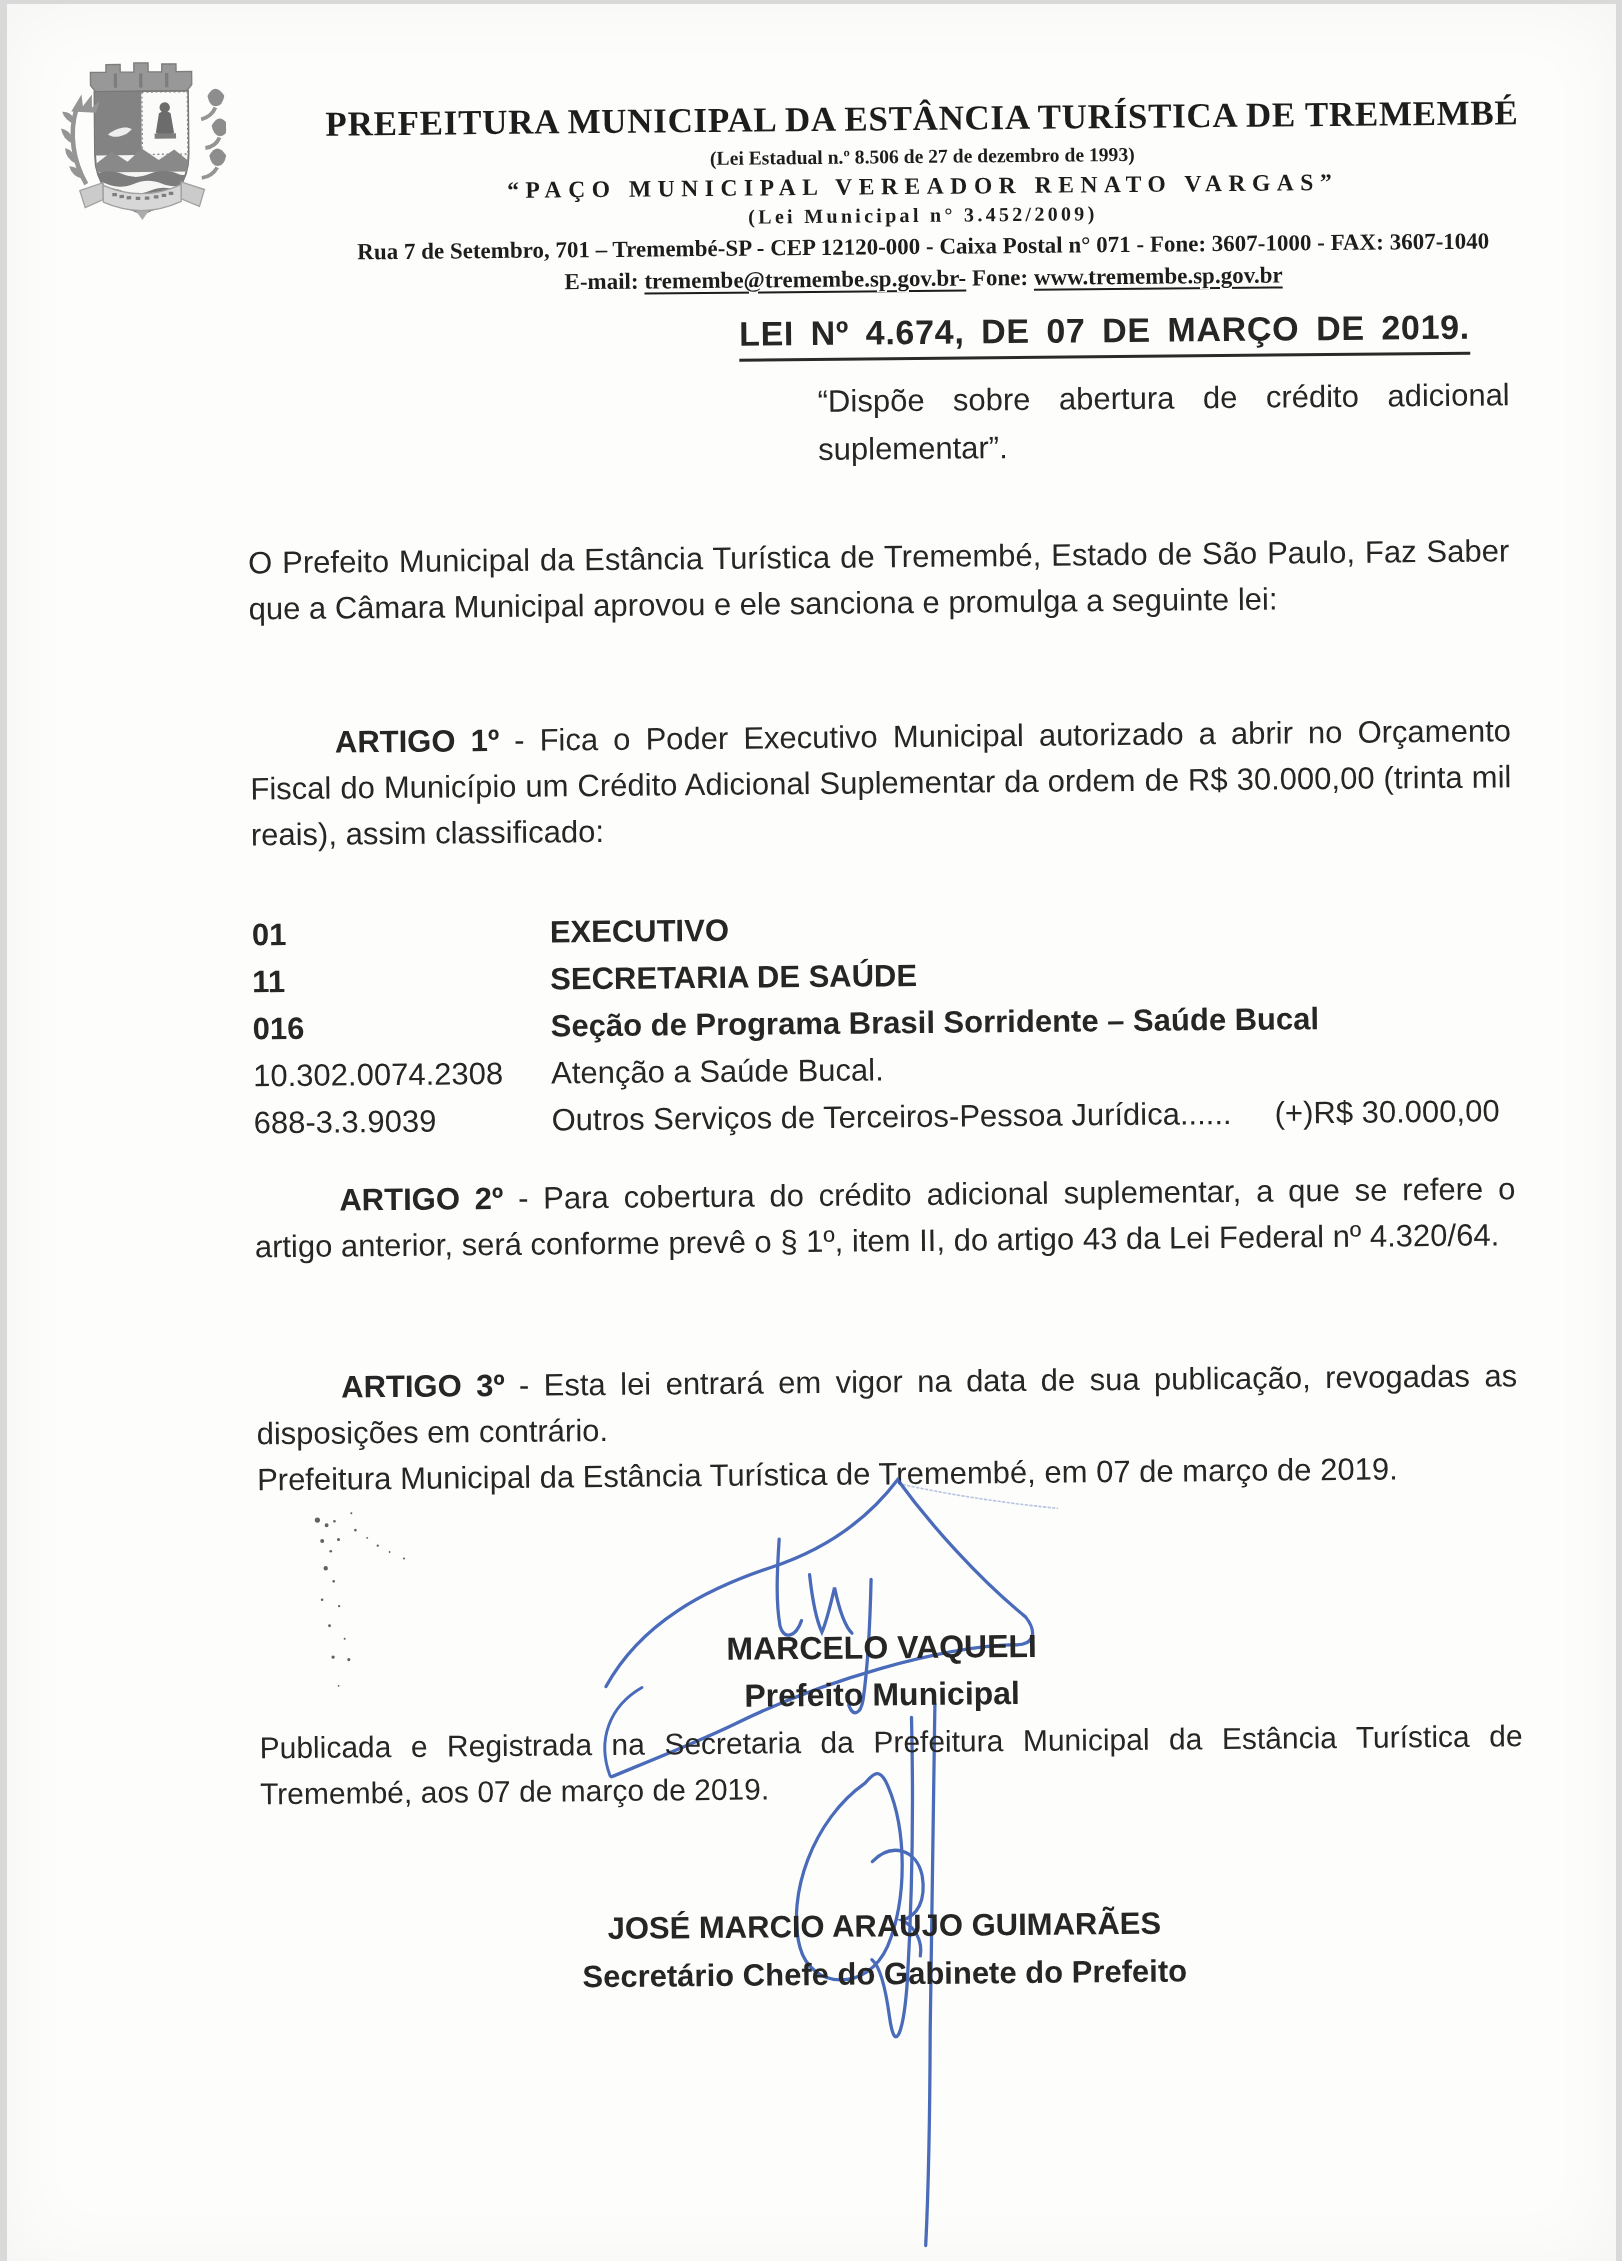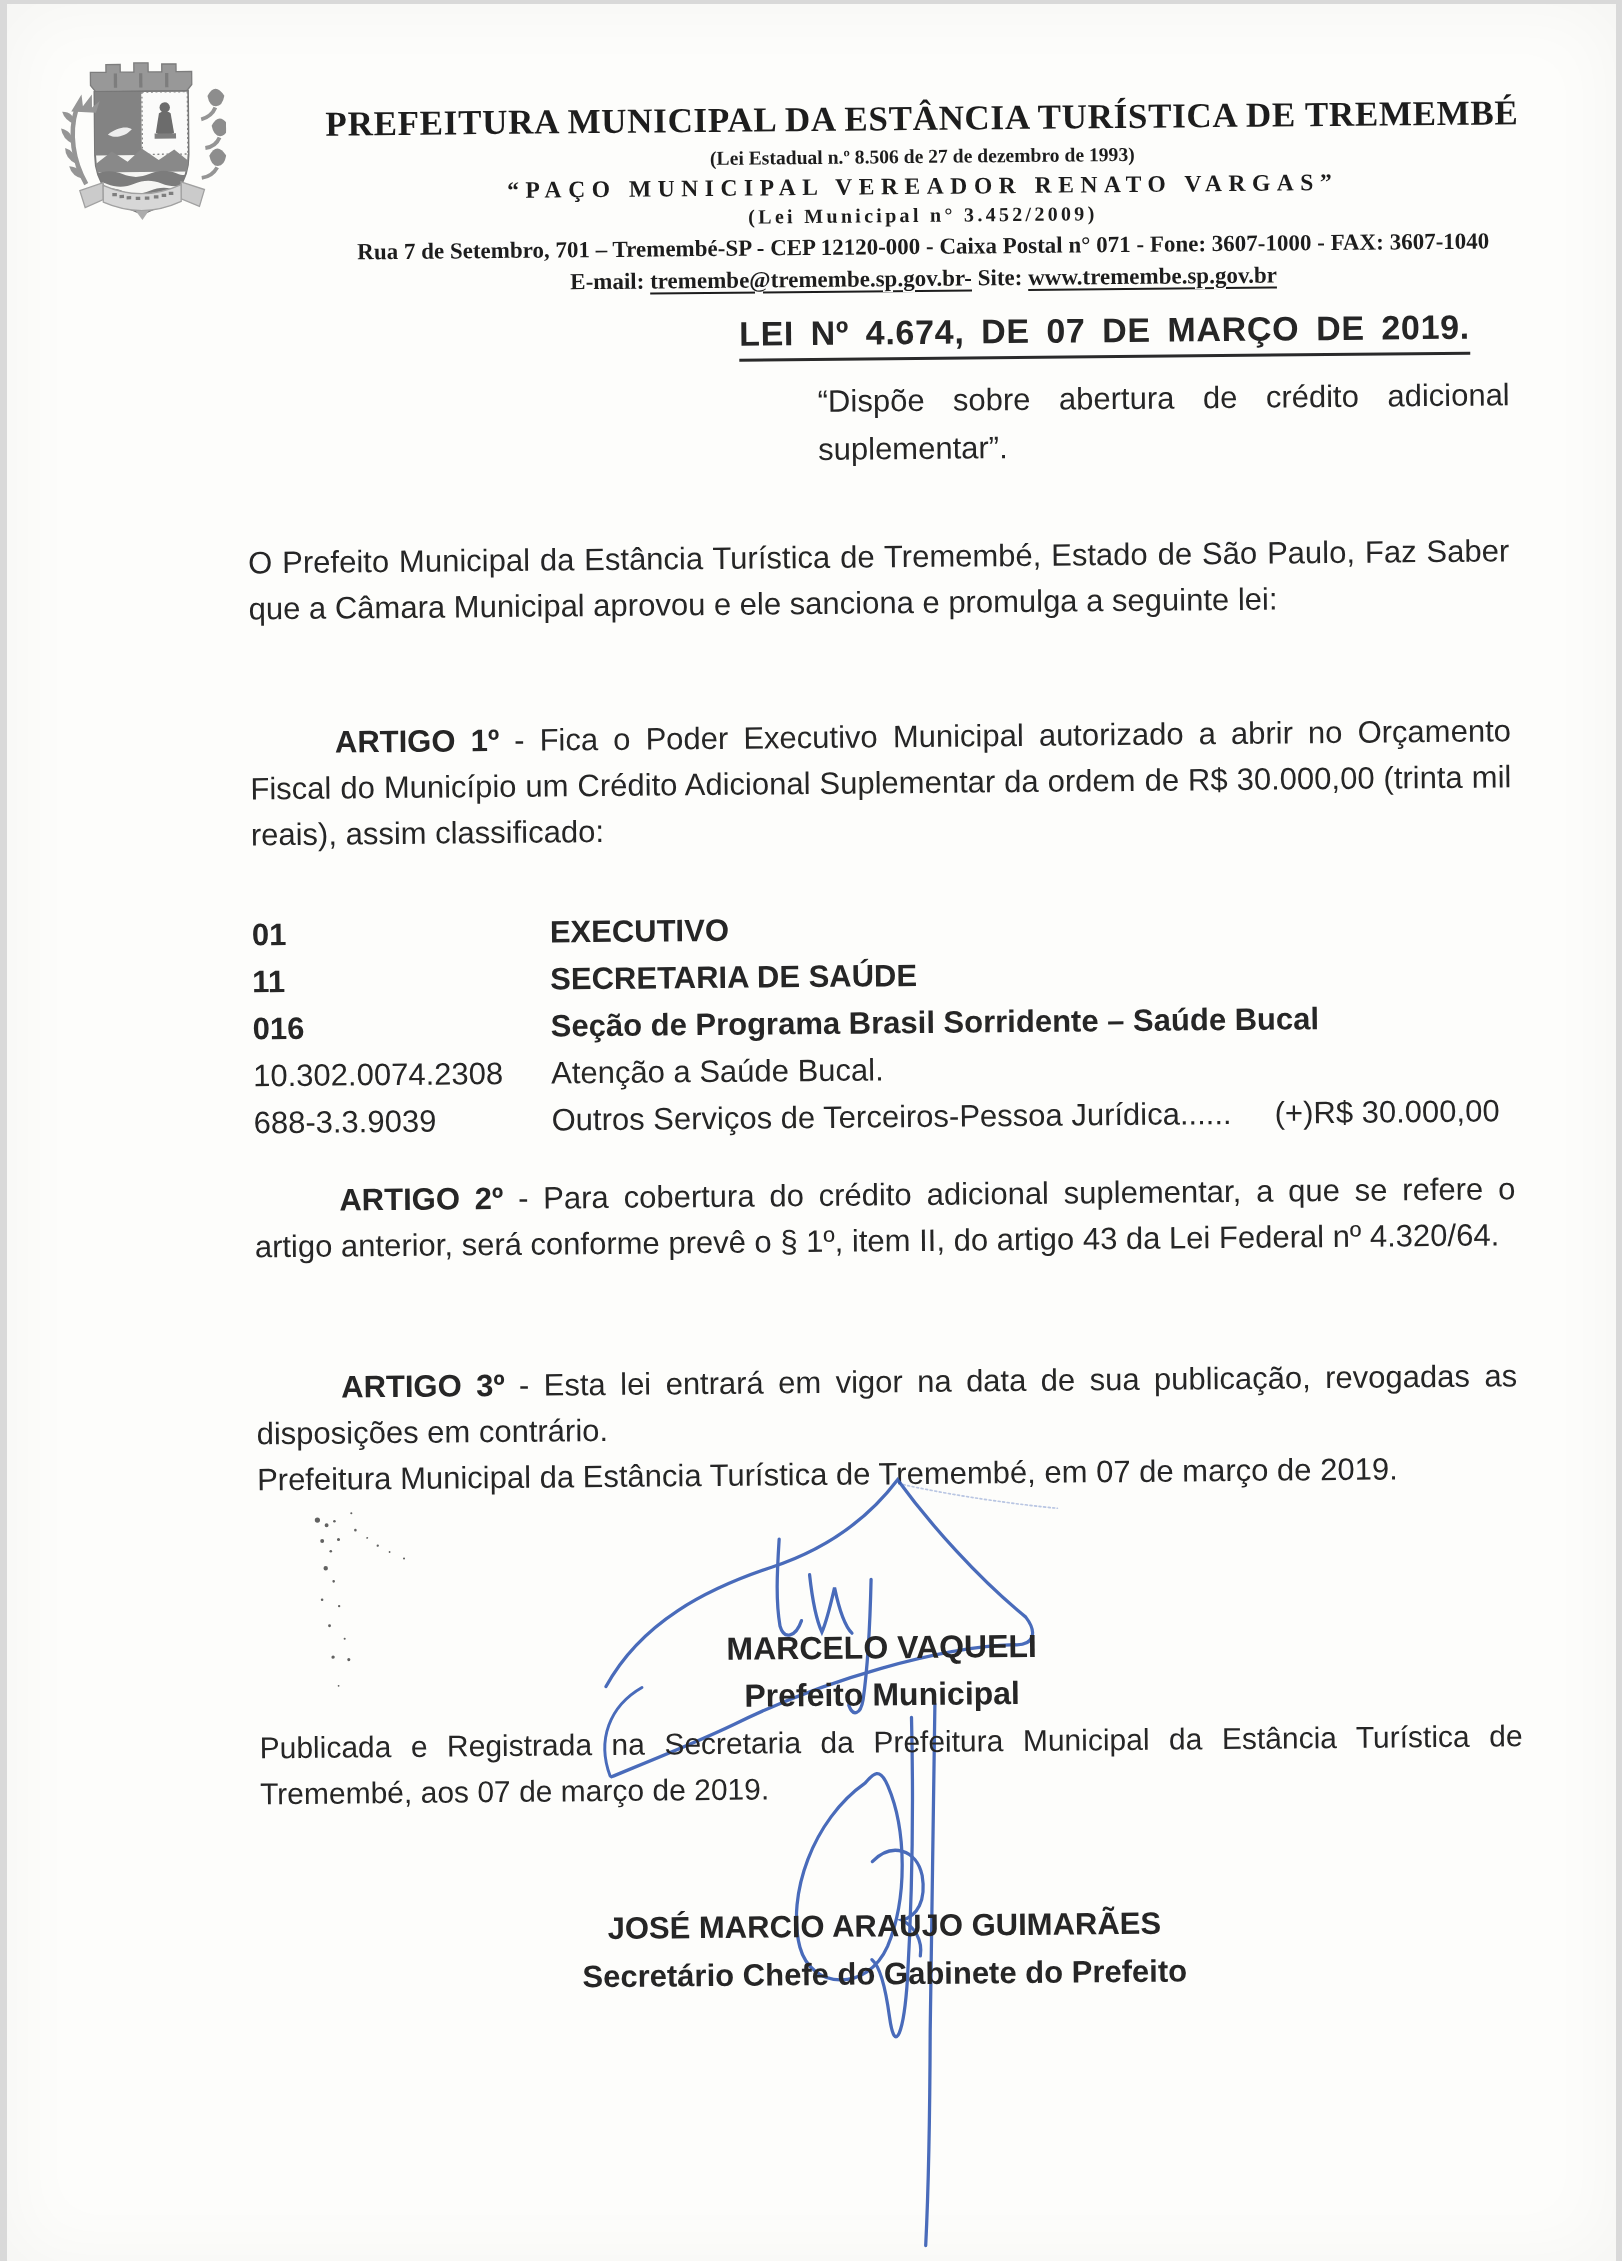--- a/index.html
+++ b/index.html
@@ -121,21 +121,21 @@
     </g>
   </svg>
 
   <div class="letterhead">
     <div class="h-title">PREFEITURA MUNICIPAL DA ESTÂNCIA TURÍSTICA DE TREMEMBÉ</div>
     <div class="h-sub1">(Lei Estadual n.º 8.506 de 27 de dezembro de 1993)</div>
     <div class="h-sub2">“PAÇO MUNICIPAL VEREADOR RENATO VARGAS”</div>
     <div class="h-sub3">(Lei Municipal n° 3.452/2009)</div>
     <div class="h-addr">Rua 7 de Setembro, 701 – Tremembé-SP - CEP 12120-000 - Caixa Postal n° 071 - Fone: 3607-1000 - FAX: 3607-1040</div>
     <div class="h-mail">
-      <span>E-mail: </span><span class="u">tremembe@tremembe.sp.gov.br-</span><span> Site: </span><span class="u">www.tremembe.sp.gov.br</span>
+      <span>E-mail: </span><span class="u">tremembe@tremembe.sp.gov.br-</span><span> Fone: </span><span class="u">www.tremembe.sp.gov.br</span>
     </div>
   </div>
 
   <div class="law-title">LEI Nº 4.674, DE 07 DE MARÇO DE 2019.</div>
   <div class="law-subtitle">“Dispõe sobre abertura de crédito adicional suplementar”.</div>
 
   <p class="para preamble">O Prefeito Municipal da Estância Turística de Tremembé, Estado de São Paulo, Faz Saber que a Câmara Municipal aprovou e ele sanciona e promulga a seguinte lei:</p>
 
   <p class="para art art1"><span class="b">ARTIGO 1º</span><span> - Fica o Poder Executivo Municipal autorizado a abrir no Orçamento Fiscal do Município um Crédito Adicional Suplementar da ordem de R$ 30.000,00 (trinta mil reais), assim classificado:</span></p>
 

